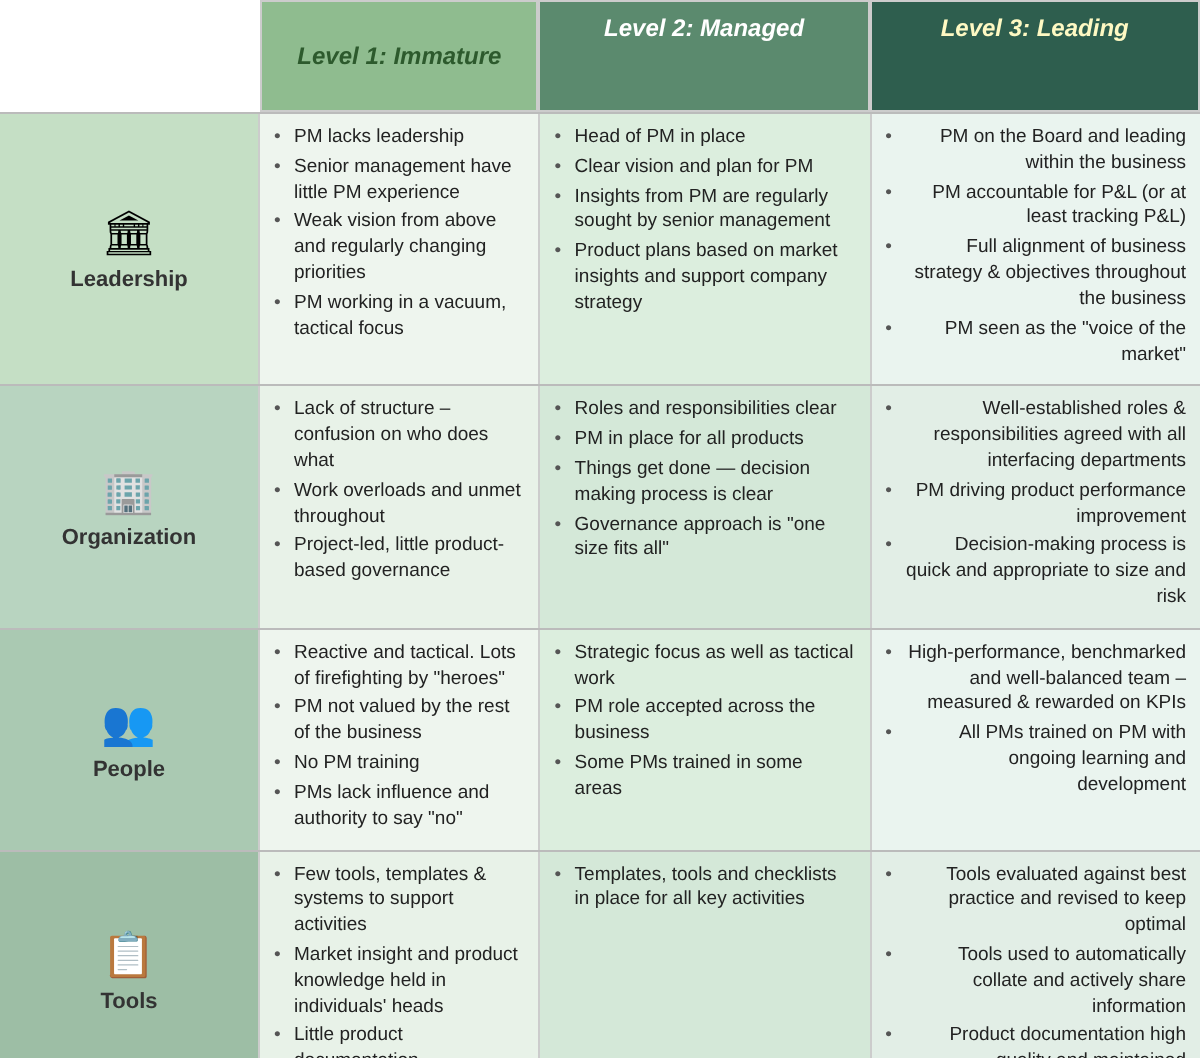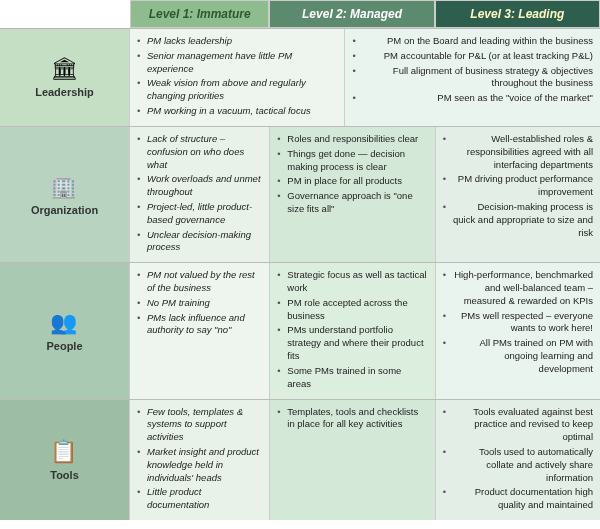--- a/index.html
+++ b/index.html
@@ -3,35 +3,35 @@
   <meta charset="utf-8">
   <style>
     * { box-sizing: border-box; margin: 0; padding: 0; }
     body { font-family: Arial, sans-serif; background: #fff; width: 600px; min-height: 529px; overflow: hidden; }
     
     .container { width: 600px; display: flex; flex-direction: column; }
     
     
     .header-row { display: flex; width: 100%; }
     .header-spacer { width: 130px; flex-shrink: 0; }
-    .header-level1 { flex: 1; background: #8fbc8f; color: #2d5a2d; font-weight: bold; text-align: center; padding: 6px 4px; font-size: 12px; border: 1px solid #ccc; }
+    .header-level1 { flex: 1; background: #8fbc8f; color: #2d5a2d; font-weight: bold; text-align: center; padding: 20px 4px; font-size: 12px; border: 1px solid #ccc; }
     .header-level2 { flex: 1.2; background: #5b8a6e; color: #fff; font-weight: bold; text-align: center; padding: 6px 4px; font-size: 12px; border: 1px solid #ccc; }
     .header-level3 { flex: 1.2; background: #2e5e4e; color: #fef9c3; font-weight: bold; text-align: center; padding: 6px 4px; font-size: 12px; border: 1px solid #ccc; }
     
     
     .content-rows { display: flex; flex-direction: column; }
     .row { display: flex; width: 100%; min-height: 90px; border-top: 1px solid #bbb; }
     
     
     .sidebar-cell { width: 130px; flex-shrink: 0; display: flex; flex-direction: column; align-items: center; justify-content: center; padding: 6px 4px; border-right: 1px solid #ccc; }
     .sidebar-icon { font-size: 22px; margin-bottom: 4px; }
     .sidebar-label { font-size: 11px; font-weight: bold; color: #333; text-align: center; }
     
     
-    .level1-cell { flex: 1; padding: 6px 7px; font-size: 9.5px; color: #222; background: #eef5ee; border-right: 1px solid #ccc; line-height: 1.35; font-style: italic; }
+    .level1-cell { flex: 1; padding: 6px 7px; font-size: 9.5px; color: #222; background: #eef5ee; border-right: 1px solid #ccc; line-height: 1.35; }
     .level2-cell { flex: 1.2; padding: 6px 7px; font-size: 9.5px; color: #222; background: #dceede; border-right: 1px solid #ccc; line-height: 1.35; }
     .level3-cell { flex: 1.2; padding: 6px 7px; font-size: 9.5px; color: #222; background: #eaf4ef; line-height: 1.35; text-align: right; }
     
     .bullet-list { list-style: none; padding: 0; }
     .bullet-list li { padding-left: 10px; position: relative; margin-bottom: 2px; }
     .bullet-list li::before { content: "•"; position: absolute; left: 0; color: #555; }
     
     
     .row:nth-child(odd) .level1-cell { background: #eef5ee; }
     .row:nth-child(even) .level1-cell { background: #e8f2e8; }
@@ -70,82 +70,88 @@
           <div class="sidebar-label">Leadership</div>
         </div>
         <div class="level1-cell">
           <ul class="bullet-list">
             <li>PM lacks leadership</li>
             <li>Senior management have little PM experience</li>
             <li>Weak vision from above and regularly changing priorities</li>
             <li>PM working in a vacuum, tactical focus</li>
           </ul>
         </div>
+        <div class="level2-cell">
+          <ul class="bullet-list">
+            <li>Head of PM in place</li>
+            <li>Clear vision and plan for PM</li>
+            <li>Insights from PM are regularly sought by senior management</li>
+            <li>Product plans based on market insights and support company strategy</li>
+          </ul>
+        </div>
         <div class="level3-cell">
           <ul class="bullet-list">
             <li>PM on the Board and leading within the business</li>
             <li>PM accountable for P&amp;L (or at least tracking P&amp;L)</li>
             <li>Full alignment of business strategy &amp; objectives throughout the business</li>
             <li>PM seen as the "voice of the market"</li>
           </ul>
         </div>
       </div>
       <div class="row">
         <div class="sidebar-cell">
           <div class="sidebar-icon">🏢</div>
           <div class="sidebar-label">Organization</div>
         </div>
         <div class="level1-cell">
           <ul class="bullet-list">
             <li>Lack of structure – confusion on who does what</li>
             <li>Work overloads and unmet throughout</li>
             <li>Project-led, little product-based governance</li>
-            <li>Unclear decision-making process</li>
           </ul>
         </div>
         <div class="level2-cell">
           <ul class="bullet-list">
             <li>Roles and responsibilities clear</li>
+            <li>PM in place for all products</li>
             <li>Things get done — decision making process is clear</li>
-            <li>PM in place for all products</li>
             <li>Governance approach is "one size fits all"</li>
           </ul>
         </div>
         <div class="level3-cell">
           <ul class="bullet-list">
             <li>Well-established roles &amp; responsibilities agreed with all interfacing departments</li>
             <li>PM driving product performance improvement</li>
             <li>Decision-making process is quick and appropriate to size and risk</li>
           </ul>
         </div>
       </div>
       <div class="row">
         <div class="sidebar-cell">
           <div class="sidebar-icon">👥</div>
           <div class="sidebar-label">People</div>
         </div>
         <div class="level1-cell">
           <ul class="bullet-list">
+            <li>Reactive and tactical. Lots of firefighting by "heroes"</li>
             <li>PM not valued by the rest of the business</li>
             <li>No PM training</li>
             <li>PMs lack influence and authority to say "no"</li>
           </ul>
         </div>
         <div class="level2-cell">
           <ul class="bullet-list">
             <li>Strategic focus as well as tactical work</li>
             <li>PM role accepted across the business</li>
-            <li>PMs understand portfolio strategy and where their product fits</li>
             <li>Some PMs trained in some areas</li>
           </ul>
         </div>
         <div class="level3-cell">
           <ul class="bullet-list">
             <li>High-performance, benchmarked and well-balanced team – measured &amp; rewarded on KPIs</li>
-            <li>PMs well respected – everyone wants to work here!</li>
             <li>All PMs trained on PM with ongoing learning and development</li>
           </ul>
         </div>
       </div>
       <div class="row">
         <div class="sidebar-cell">
           <div class="sidebar-icon">📋</div>
           <div class="sidebar-label">Tools</div>
         </div>
         <div class="level1-cell">

